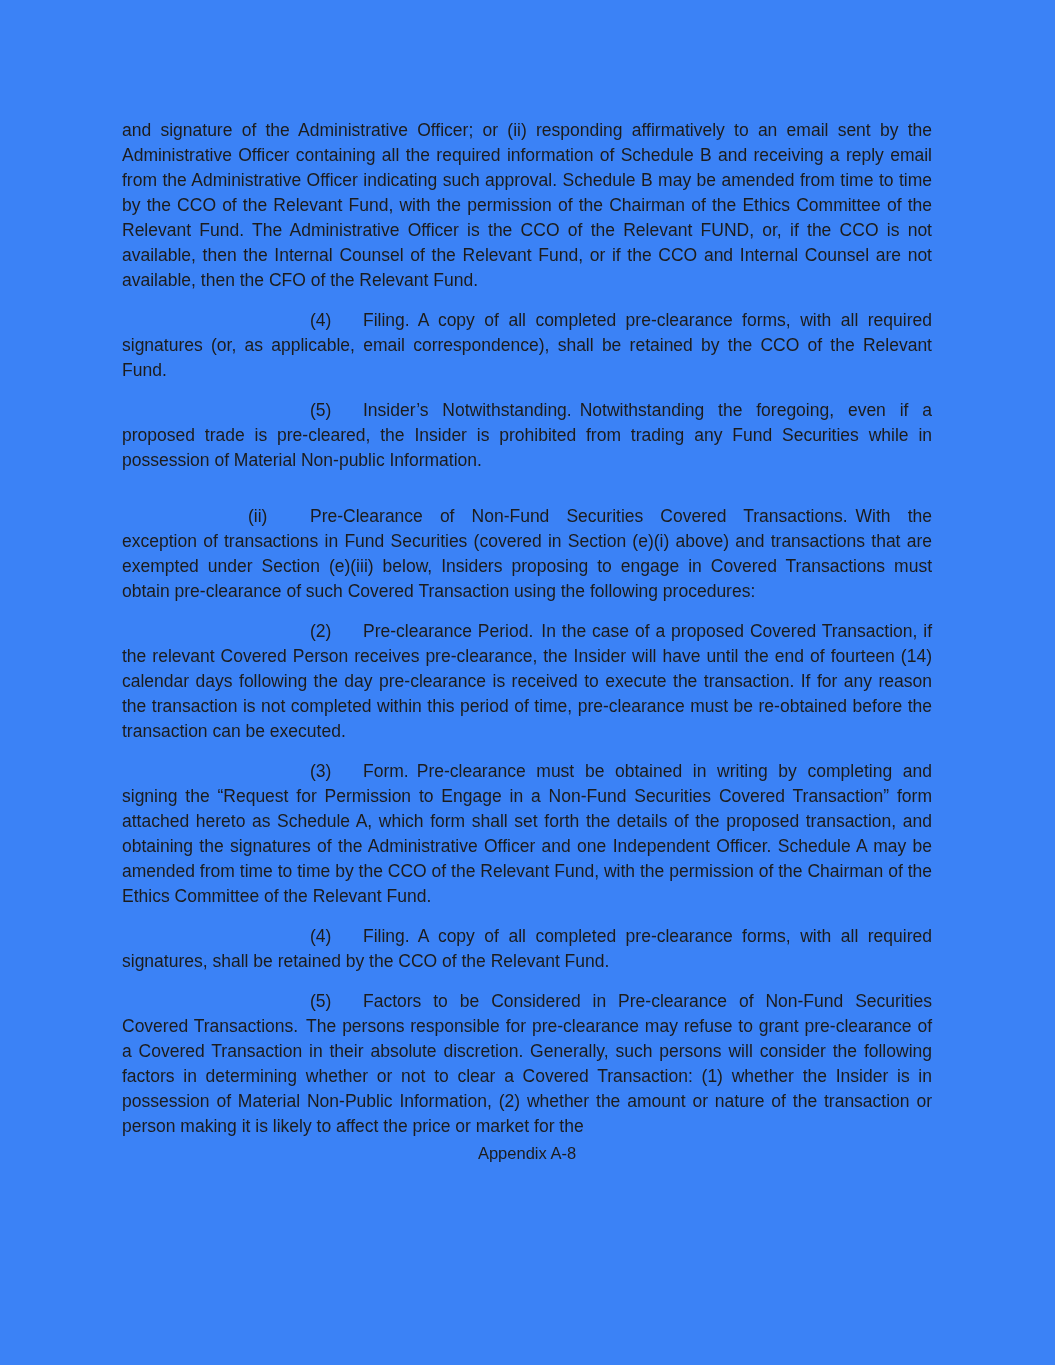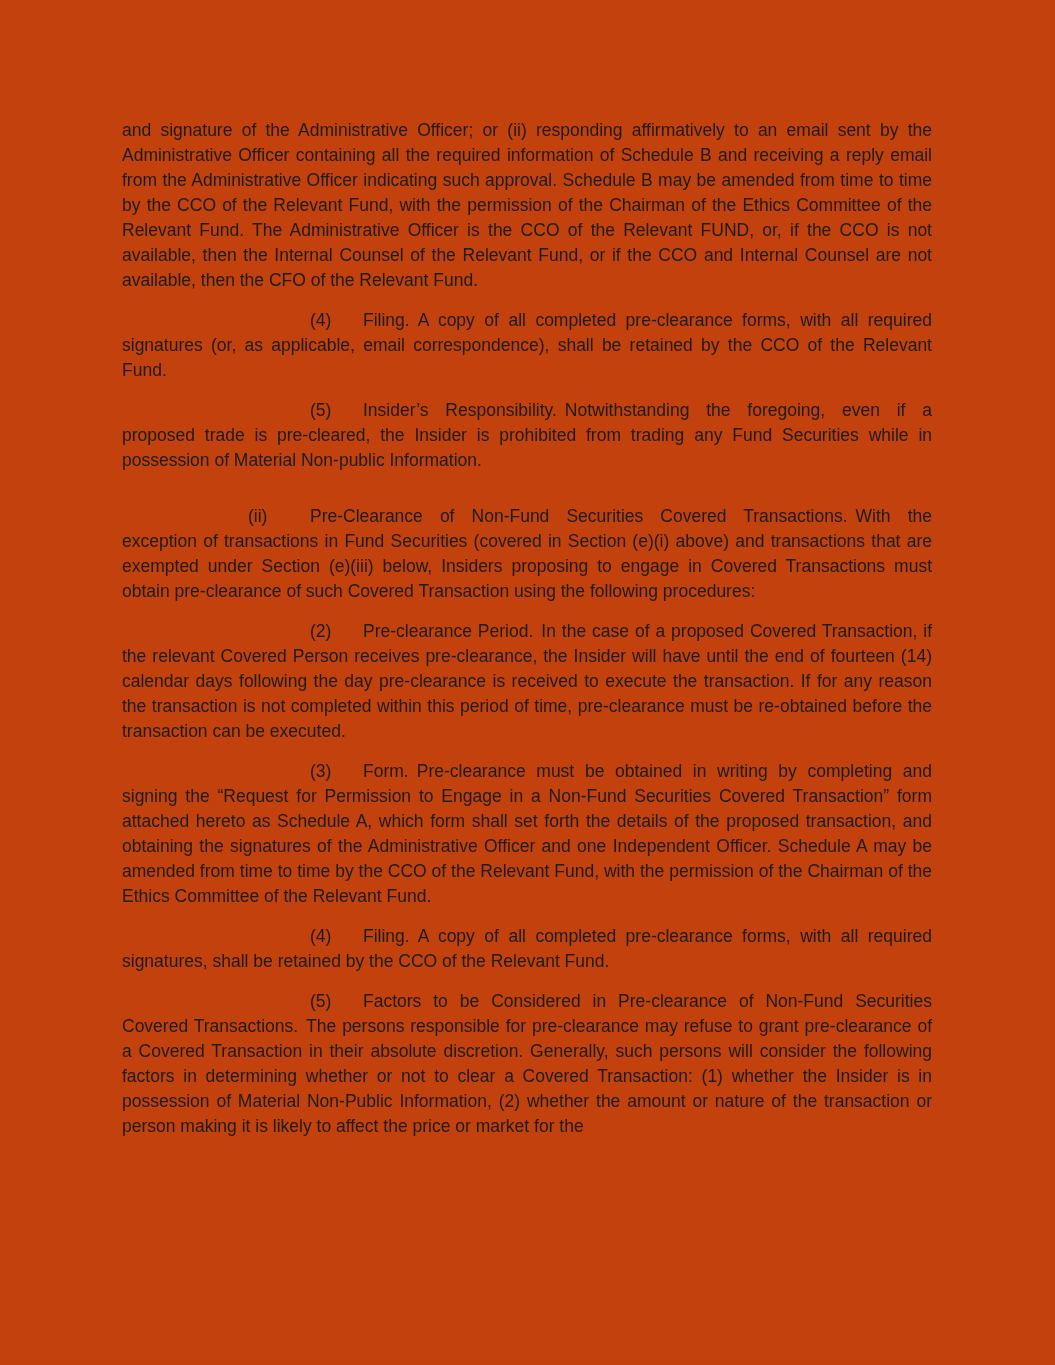--- a/index.html
+++ b/index.html
@@ -4,21 +4,21 @@
 <style>
   html, body {
     margin: 0;
     padding: 0;
     background: #ffffff;
   }
   .doc-page {
     position: relative;
     width: 1055px;
     height: 1365px;
-    background: #c2410c;
+    background: #3b82f6;
     overflow: hidden;
     font-family: "Liberation Sans", sans-serif;
     color: #1c1c1c;
   }
   .doc-content {
     position: absolute;
     left: 122px;
     top: 118px;
     width: 810px;
     font-size: 17.5px;
@@ -64,28 +64,29 @@
 </head>
 <body>
 
 <div class="doc-page">
   <div class="doc-content">
 
     <p class="para para-first"><span>and signature of the Administrative Officer; or (ii) responding affirmatively to an email sent by the Administrative Officer containing all the required information of Schedule B and receiving a reply email from the Administrative Officer indicating such approval. Schedule B may be amended from time to time by the CCO of the Relevant Fund, with the permission of the Chairman of the Ethics Committee of the Relevant Fund. The Administrative Officer is the CCO of the Relevant FUND, or, if the CCO is not available, then the Internal Counsel of the Relevant Fund, or if the CCO and Internal Counsel are not available, then the CFO of the Relevant Fund.</span></p>
 
     <p class="para indent-deep"><span class="pnum">(4)</span><span class="phead">Filing.</span><span>A copy of all completed pre-clearance forms, with all required signatures (or, as applicable, email correspondence), shall be retained by the CCO of the Relevant Fund.</span></p>
 
-    <p class="para indent-deep"><span class="pnum">(5)</span><span class="phead">Insider’s Responsibility.</span><span>Notwithstanding the foregoing, even if a proposed trade is pre-cleared, the Insider is prohibited from trading any Fund Securities while in possession of Material Non-public Information.</span></p>
+    <p class="para indent-deep"><span class="pnum">(5)</span><span class="phead">Insider’s Notwithstanding.</span><span>Notwithstanding the foregoing, even if a proposed trade is pre-cleared, the Insider is prohibited from trading any Fund Securities while in possession of Material Non-public Information.</span></p>
 
     <p class="para indent-mid"><span class="pnum-ii">(ii)</span><span class="phead">Pre-Clearance of Non-Fund Securities Covered Transactions.</span><span>With the exception of transactions in Fund Securities (covered in Section (e)(i) above) and transactions that are exempted under Section (e)(iii) below, Insiders proposing to engage in Covered Transactions must obtain pre-clearance of such Covered Transaction using the following procedures:</span></p>
 
 
     <p class="para indent-deep"><span class="pnum">(2)</span><span class="phead">Pre-clearance Period.</span><span>In the case of a proposed Covered Transaction, if the relevant Covered Person receives pre-clearance, the Insider will have until the end of fourteen (14) calendar days following the day pre-clearance is received to execute the transaction. If for any reason the transaction is not completed within this period of time, pre-clearance must be re-obtained before the transaction can be executed.</span></p>
 
     <p class="para indent-deep"><span class="pnum">(3)</span><span class="phead">Form.</span><span>Pre-clearance must be obtained in writing by completing and signing the “Request for Permission to Engage in a Non-Fund Securities Covered Transaction” form attached hereto as Schedule A, which form shall set forth the details of the proposed transaction, and obtaining the signatures of the Administrative Officer and one Independent Officer. Schedule A may be amended from time to time by the CCO of the Relevant Fund, with the permission of the Chairman of the Ethics Committee of the Relevant Fund.</span></p>
 
     <p class="para indent-deep"><span class="pnum">(4)</span><span class="phead">Filing.</span><span>A copy of all completed pre-clearance forms, with all required signatures, shall be retained by the CCO of the Relevant Fund.</span></p>
 
     <p class="para indent-deep"><span class="pnum">(5)</span><span class="phead">Factors to be Considered in Pre-clearance of Non-Fund Securities Covered Transactions.</span><span>The persons responsible for pre-clearance may refuse to grant pre-clearance of a Covered Transaction in their absolute discretion. Generally, such persons will consider the following factors in determining whether or not to clear a Covered Transaction: (1) whether the Insider is in possession of Material Non-Public Information, (2) whether the amount or nature of the transaction or person making it is likely to affect the price or market for the</span></p>
 
+    <p class="para page-footer">Appendix A-8</p>
 
   </div>
 </div>
 
 </body></html>

